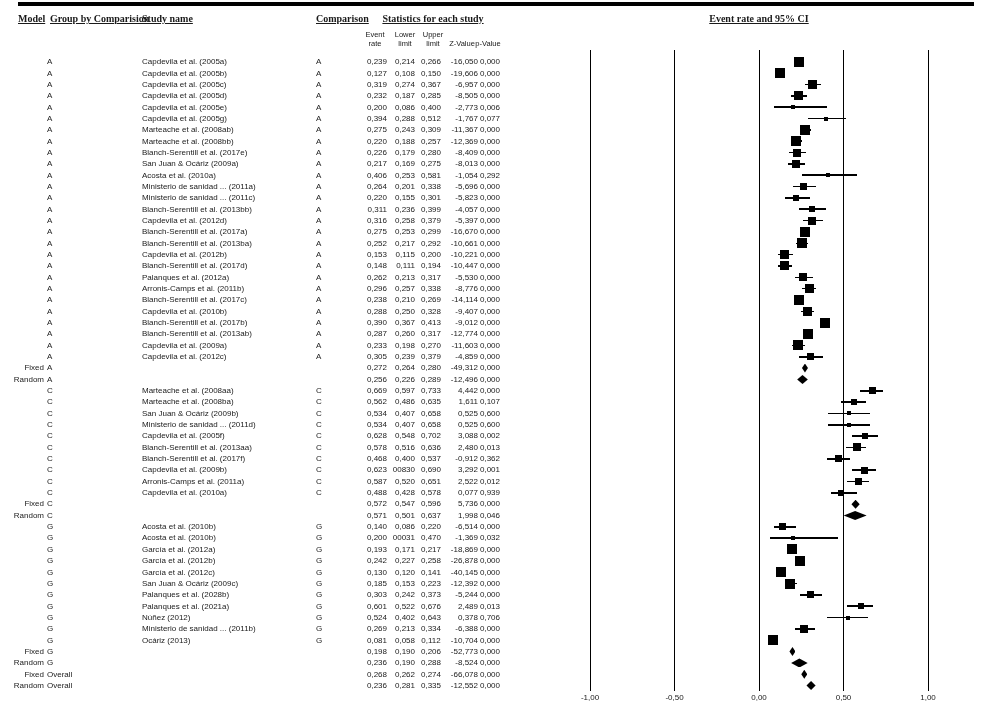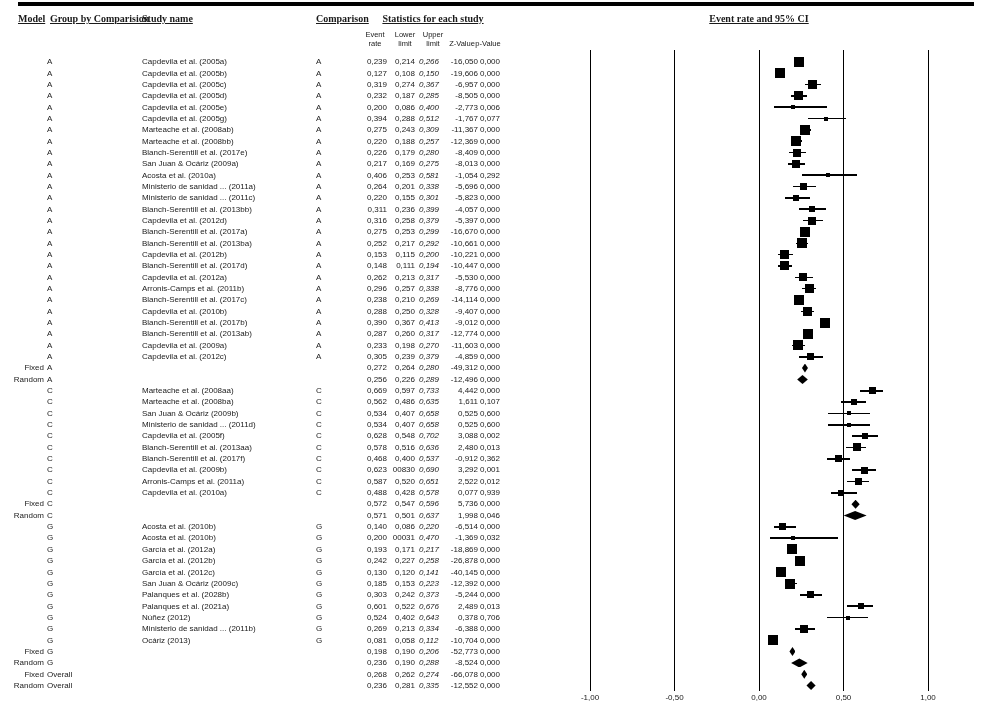--- a/index.html
+++ b/index.html
@@ -20,21 +20,21 @@
   }
   .rows-layer, .plot-layer { position:absolute; left:0; top:0; width:982px; height:706px; }
   .trow { position:absolute; left:0; width:982px; height:11.34px; font-size:8px; line-height:11.34px; white-space:nowrap; }
   .tcell { position:absolute; top:0; height:11.34px; overflow:visible; }
   .c-model  { left:0;   width:44px;  text-align:right; }
   .c-group  { left:47px; width:90px;  text-align:left; }
   .c-study  { left:142px; width:172px; text-align:left; }
   .c-comp   { left:316px; width:30px;  text-align:left; }
   .c-rate   { left:357px; width:30px;  text-align:right; }
   .c-lower  { left:391px; width:24px;  text-align:right; }
-  .c-upper  { left:419px; width:24px;  text-align:left;font-style:italic; }
+  .c-upper  { left:419px; width:24px;  text-align:center; }
   .c-z      { left:440px; width:38px;  text-align:right; }
   .c-p      { left:472px; width:28px;  text-align:right; }
   .gridline { position:absolute; top:50px; height:641px; width:1px; background:#000; }
   .whisker  { position:absolute; height:1.6px; background:#000; }
   .sq       { position:absolute; background:#000; }
   .diamond  { position:absolute; background:#000; clip-path:polygon(0 50%, 50% 0, 100% 50%, 50% 100%); }
   .tick-label { position:absolute; top:693px; width:34px; font-size:8px; text-align:center; }
 </style>
 </head>
 <body>
@@ -377,21 +377,21 @@
         <span class="tcell c-comp">A</span>
         <span class="tcell c-rate">0,148</span>
         <span class="tcell c-lower">0,111</span>
         <span class="tcell c-upper">0,194</span>
         <span class="tcell c-z">-10,447</span>
         <span class="tcell c-p">0,000</span>
       </div>
       <div class="trow" style="top: 271.66px;">
         <span class="tcell c-model"></span>
         <span class="tcell c-group">A</span>
-        <span class="tcell c-study">Capdevila et al. (2012a)</span>
+        <span class="tcell c-study">Palanques et al. (2012a)</span>
         <span class="tcell c-comp">A</span>
         <span class="tcell c-rate">0,262</span>
         <span class="tcell c-lower">0,213</span>
         <span class="tcell c-upper">0,317</span>
         <span class="tcell c-z">-5,530</span>
         <span class="tcell c-p">0,000</span>
       </div>
       <div class="trow" style="top: 283px;">
         <span class="tcell c-model"></span>
         <span class="tcell c-group">A</span>

